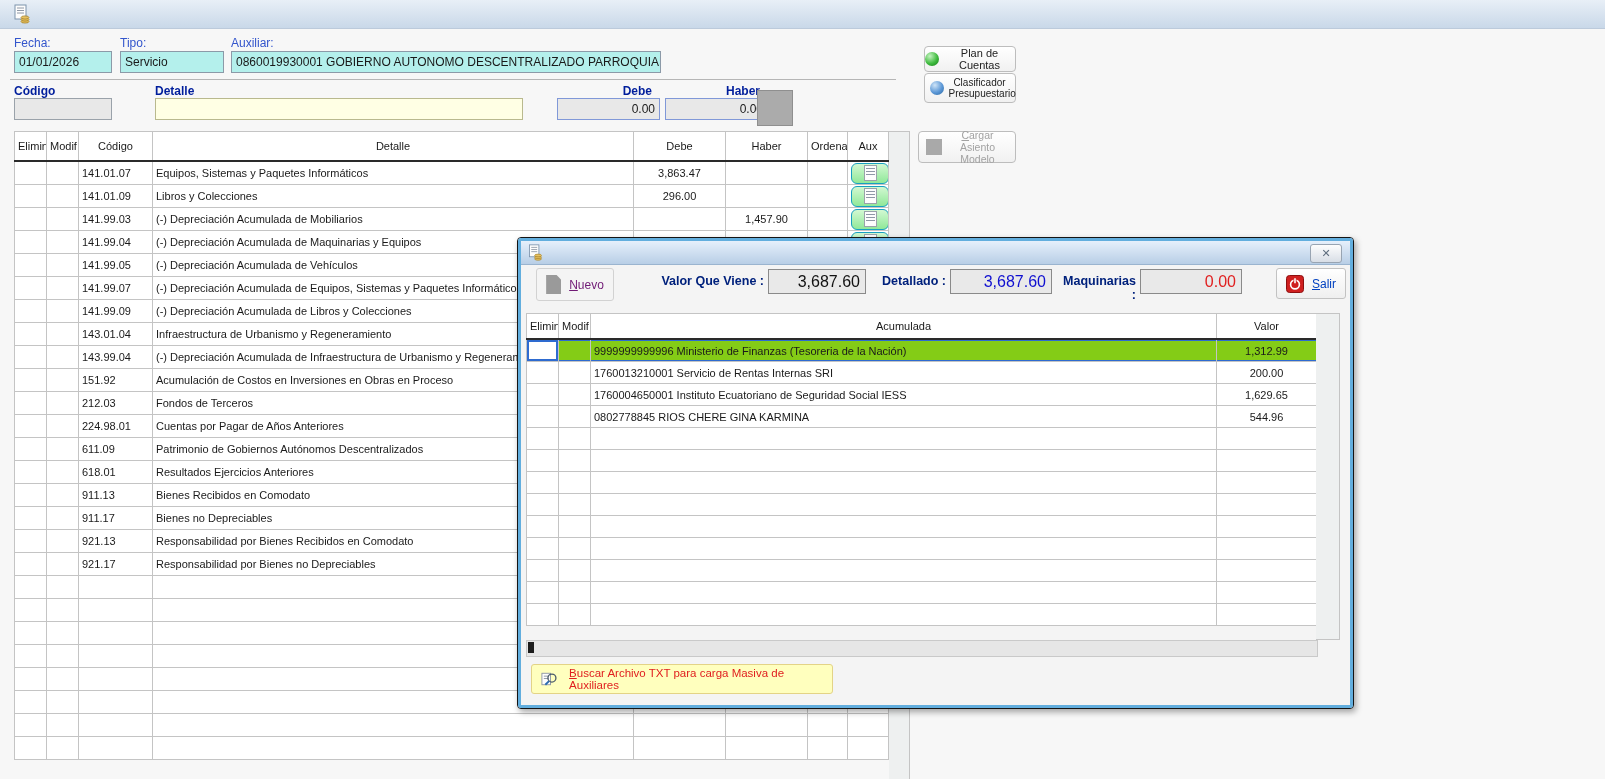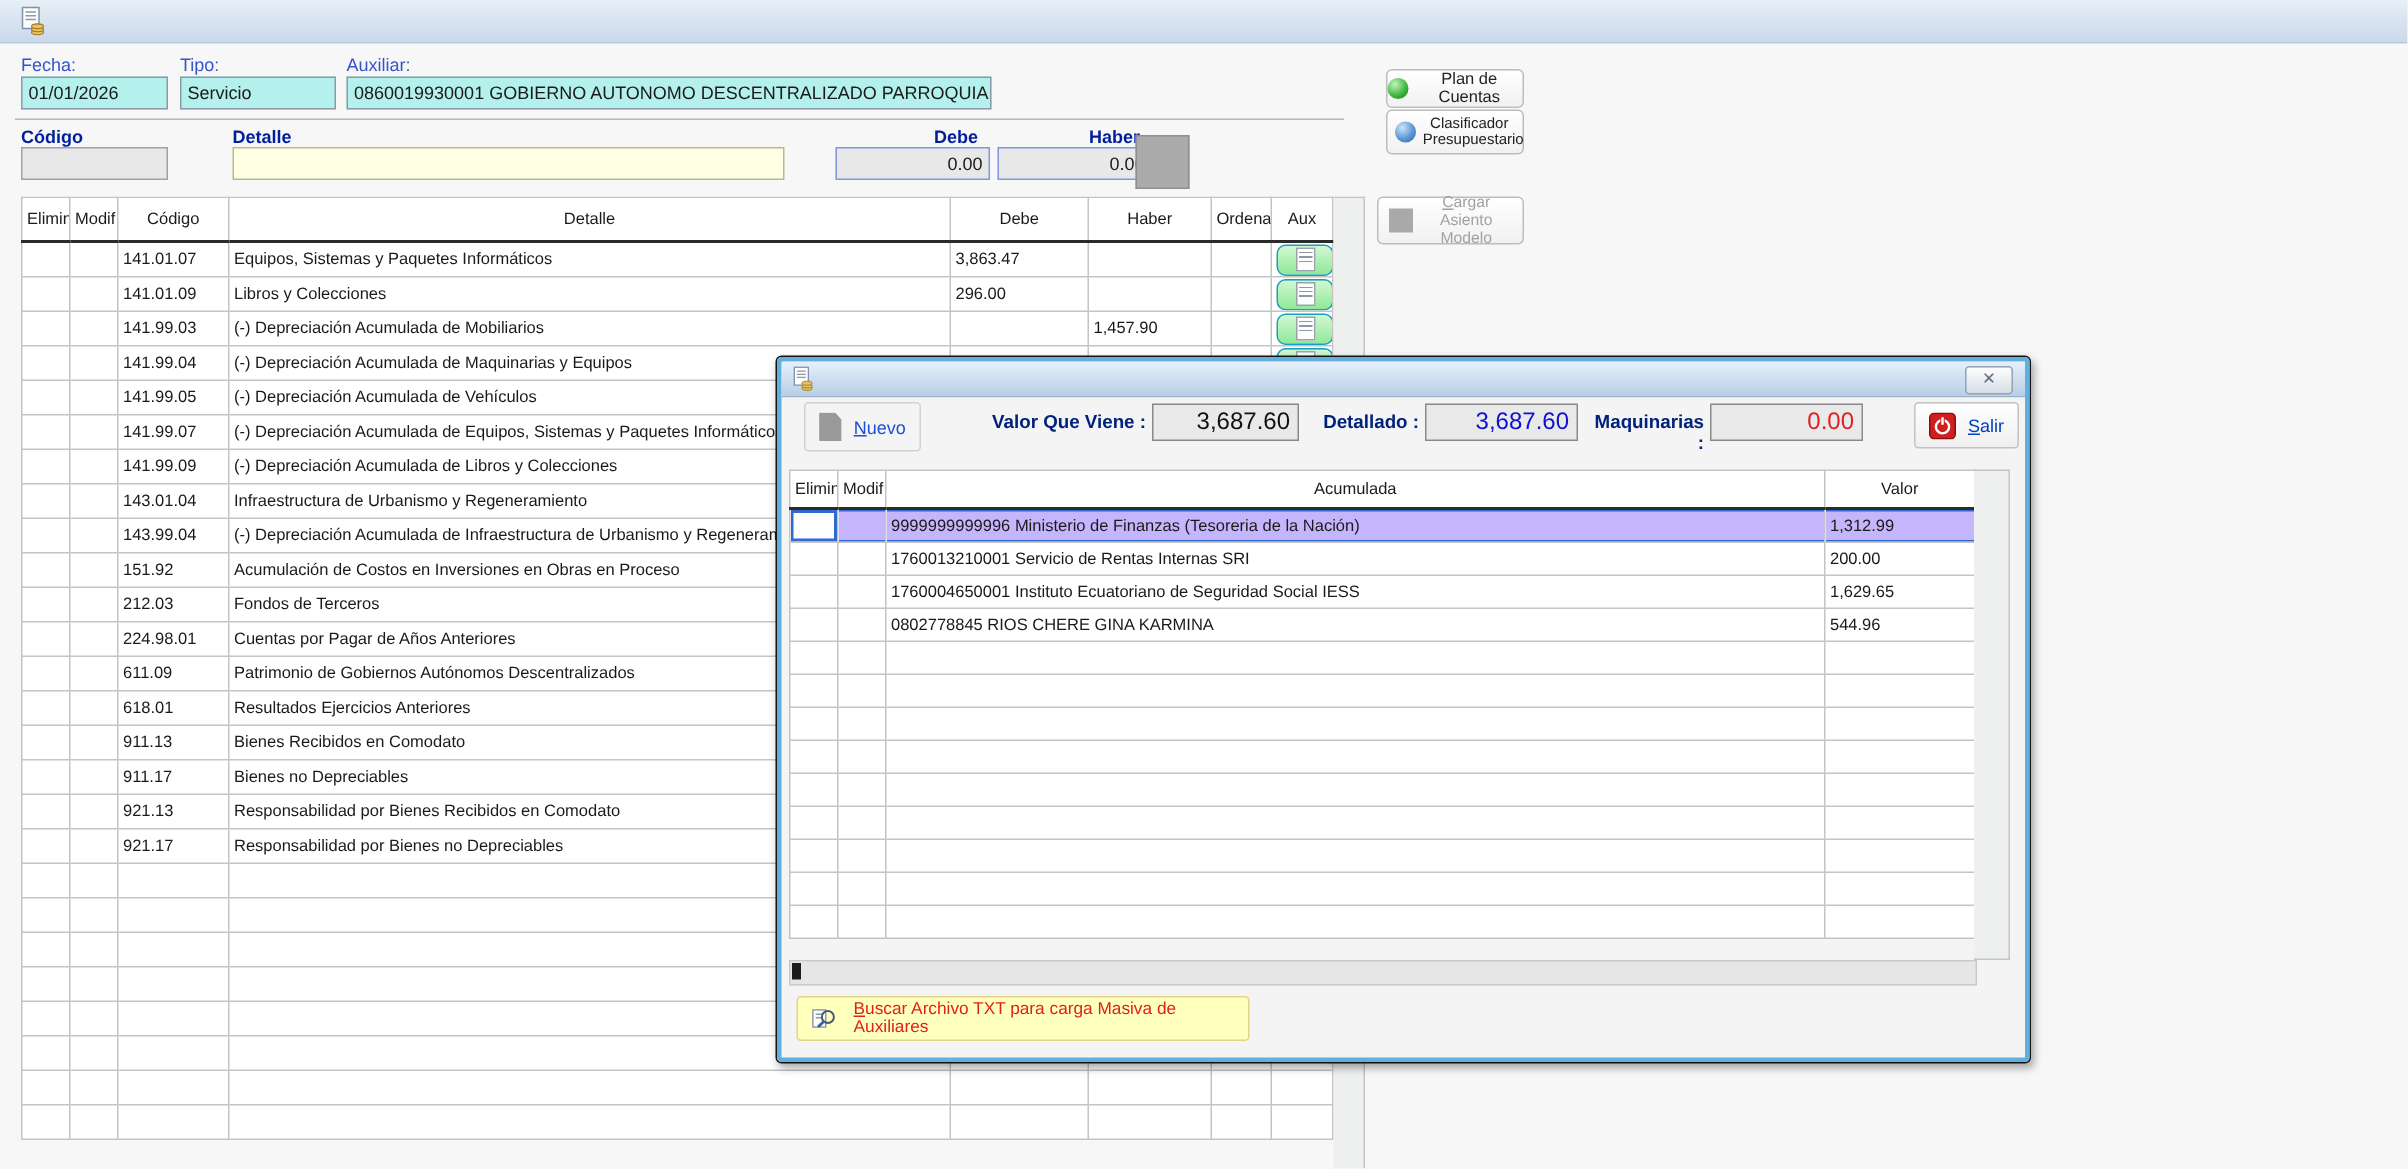--- a/index.html
+++ b/index.html
@@ -35,21 +35,21 @@
   .sbtn .graysq{width:16px;height:16px;background:#a9a9a9;flex:0 0 auto;}
   
   table.grid{border-collapse:collapse;table-layout:fixed;background:#fff;}
   table.grid th,table.grid td{border:1px solid #c4c4c4;overflow:hidden;
     white-space:nowrap;font-weight:normal;padding:0 3px;font-size:11px;}
   table.grid th{background:#ffffff;text-align:center;border-bottom:2px solid #2a2a2a;}
   .main-grid-wrap{position:absolute;left:14px;top:131px;width:897px;height:648px;overflow:hidden;}
   .main-grid-wrap table{width:875px;border:1px solid #a2a2a2;}
   .main-grid-wrap th{height:28px;}
   .main-grid-wrap td{height:22px;}
-  td.num{text-align:left;padding-right:5px;margin-top:16px;}
+  td.num{text-align:center;padding-right:5px;margin-top:16px;}
   td.code{padding-left:6px;}
   .vstrip{position:absolute;left:875px;top:0;width:20px;height:648px;background:#eef0f0;border:1px solid #c4c4c4;border-left:none;}
   .auxbtn{width:36px;height:19px;margin:0 auto;border:1px solid #18a0c0;border-radius:6px;
     background:linear-gradient(#d2f8d2,#90e898);display:flex;align-items:center;justify-content:center;}
   .docicon{width:11px;height:14px;background:#fdfdfd;border:1px solid #9aa2aa;position:relative;}
   .docicon:before{content:"";position:absolute;left:1px;top:2px;right:1px;height:8px;
     background:repeating-linear-gradient(#8f98a6 0 1px,transparent 1px 3px);}
   
   .dialog{position:absolute;left:517px;top:237px;width:835px;height:470px;
     background:#f4f4f4;border:1px solid #141414;outline:none;border-radius:4px;
@@ -57,32 +57,32 @@
   .dialog .inner{position:absolute;inset:0;border:3px solid #62aede;border-radius:3px;}
   .dlg-titlebar{position:absolute;left:3px;right:3px;top:3px;height:23px;
     background:linear-gradient(#e6f0fb,#b8cee6);border-bottom:1px solid #9ab4cf;
     border-radius:2px 2px 0 0;}
   .dlg-title-icon{position:absolute;left:6px;top:3px;width:17px;height:17px;}
   .dlg-close{position:absolute;right:8px;top:3px;width:30px;height:17px;
     background:linear-gradient(#fdfdfd,#d8dee6);border:1px solid #98a4b2;border-radius:3px;
     color:#5f6e7e;font-weight:bold;font-size:11px;text-align:center;line-height:16px;}
   .tool-btn{position:absolute;display:flex;align-items:center;justify-content:center;gap:8px;
     background:#f4f4f4;border:1px solid #d2d2d2;border-radius:3px;font-size:12px;}
-  .nuevo{left:18px;top:30px;width:76px;height:31px;color:#1d4ed8;}
+  .nuevo{left:18px;top:30px;width:76px;height:31px;color:#701a75;}
   .nuevo .ndoc{width:15px;height:19px;background:#9a9a9a;clip-path:polygon(0 0,70% 0,100% 25%,100% 100%,0 100%);}
   .salir{left:758px;top:30px;width:68px;height:29px;color:#0040c0;background:linear-gradient(#ffffff,#efefef);border-color:#c2c2c2;}
   .vbox{position:absolute;top:31px;height:23px;background:#e9e9e9;border:1px solid #8a8a8a;
     text-align:right;line-height:23px;padding:0 5px;font-size:16px;}
   .vlabel{position:absolute;top:36px;color:#00217c;font-weight:bold;font-size:12.5px;text-align:right;}
   .dlg-grid-wrap{position:absolute;left:8px;top:75px;width:813px;height:325px;}
   .dlg-grid-wrap table{width:790px;border:1px solid #a2a2a2;}
   .dlg-grid-wrap th{height:24px;}
   .dlg-grid-wrap td{height:21px;}
   .dlg-vstrip{position:absolute;left:790px;top:0;width:23px;height:325px;background:#eef0f0;border:1px solid #c4c4c4;border-left:none;}
-  tr.selrow td{background:#c4b5fd;box-shadow:inset 0 1px 0 #2e6bd0, inset 0 -1px 0 #2e6bd0;}
+  tr.selrow td{background:#84cc16;box-shadow:inset 0 1px 0 #2e6bd0, inset 0 -1px 0 #2e6bd0;}
   tr.selrow td.focuscell{background:#ffffff;box-shadow:inset 0 0 0 2px #2e6bd0;}
   .hstrip{position:absolute;left:8px;top:402px;width:790px;height:15px;background:#e6e6e6;border:1px solid #c9c9c9;}
   .hstrip .tick{position:absolute;left:1px;top:1px;width:6px;height:11px;background:#1c1c1c;}
   .buscar{position:absolute;left:13px;top:426px;width:284px;height:28px;
     background:#ffffbe;border:1px solid #e3d387;border-radius:3px;
     display:flex;align-items:center;gap:10px;padding:0 8px;color:#e02020;font-size:11.5px;}
   u{text-decoration:underline;}
 </style>
 </head>
 <body>

